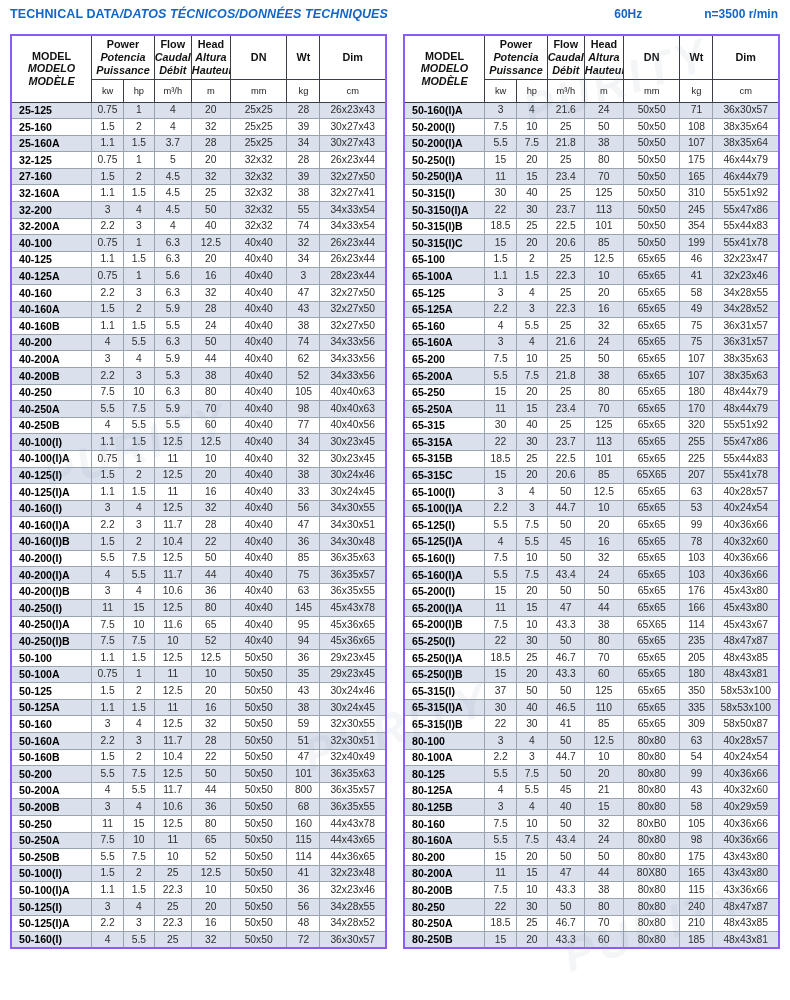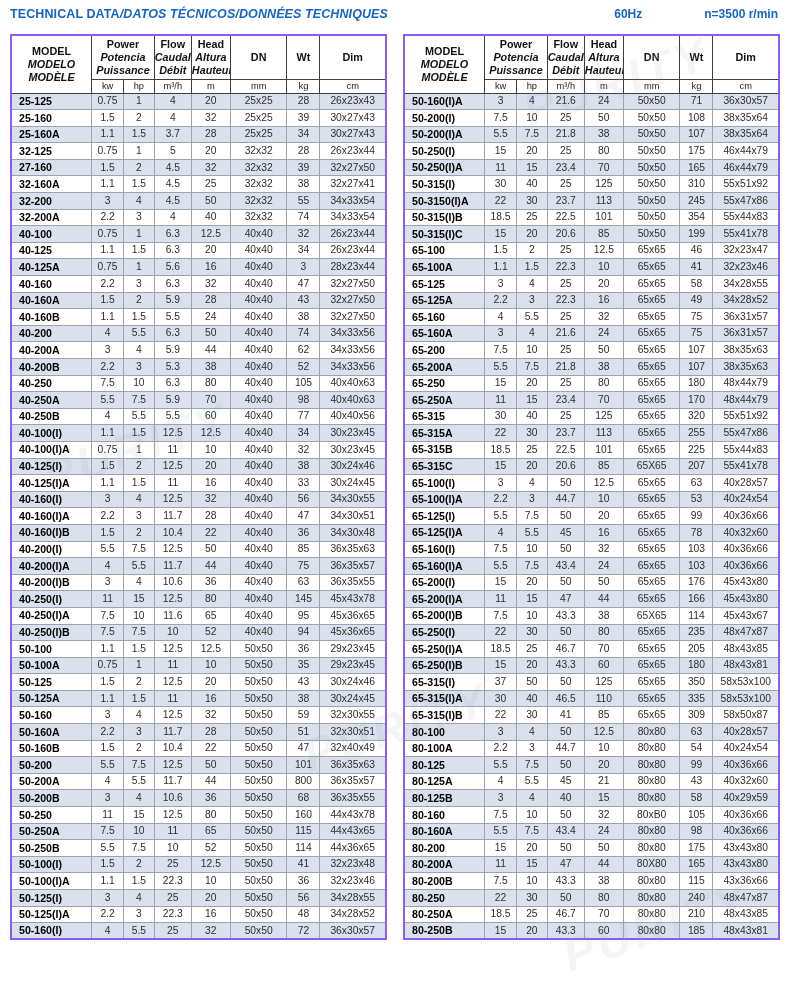--- a/index.html
+++ b/index.html
@@ -8,21 +8,21 @@
   .topbar{display:flex;justify-content:space-between;align-items:baseline;height:22px;margin-bottom:5px;}
   .title{color:#1565c6;font-size:12.5px;font-weight:bold;letter-spacing:.1px;white-space:nowrap;}
   .title .it{font-style:italic;}
   .topright{display:flex;gap:62px;color:#1565c6;font-size:12px;font-weight:bold;padding-right:2px;}
   .tables{display:flex;gap:16px;}
   .tblwrap{flex:1;min-width:0;}
   table.dtable{width:100%;border-collapse:collapse;table-layout:fixed;border:2px solid #8b5cf6;}
   .dtable th,.dtable td{padding:0;box-sizing:border-box;overflow:hidden;white-space:nowrap;}
   .dtable thead th{border:1px solid #3a3f45;background:#fff;text-align:center;vertical-align:middle;}
   .dtable thead tr.names th{height:44px;font-size:10.8px;line-height:1.18;color:#111;}
-  .dtable thead tr.units th{height:14px;font-size:9.3px;font-weight:400;color:#222;}
+  .dtable thead tr.units th{height:23px;font-size:9.3px;font-weight:400;color:#222;}
   .hstack .l1{font-weight:bold;}
   .hstack .l2{font-weight:bold;font-style:italic;}
   .dtable tbody td{border:1px solid #9aa3b0;height:16.6px;font-size:10.3px;color:#2e2e2e;text-align:center;line-height:1;}
   .dtable tbody td.model{font-weight:bold;color:#000;text-align:left;padding-left:7px;font-size:10.6px;}
   .dtable tbody tr:nth-child(odd) td{background:#dae0ec;}
   .dtable tbody tr:nth-child(even) td{background:#ffffff;}
   .wm{position:absolute;color:rgba(140,155,180,0.10);font-size:46px;font-weight:bold;font-style:italic;transform:rotate(-18deg);pointer-events:none;letter-spacing:4px;}
   .wm.w1{left:520px;top:55px;}
   .wm.w2{left:40px;top:420px;}
   .wm.w3{left:300px;top:700px;}

